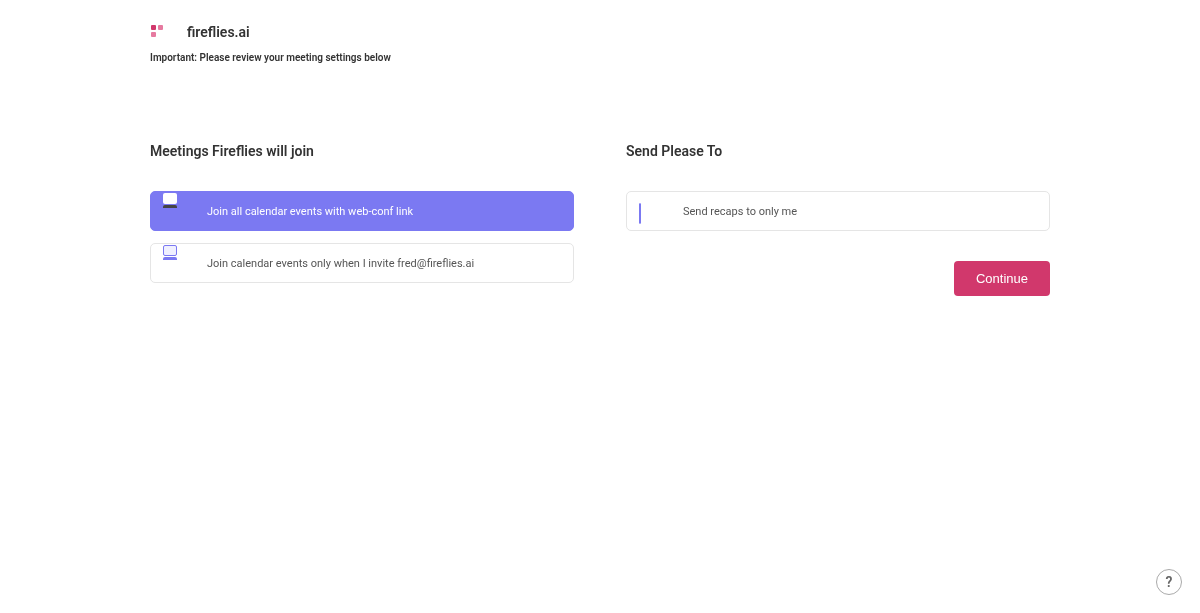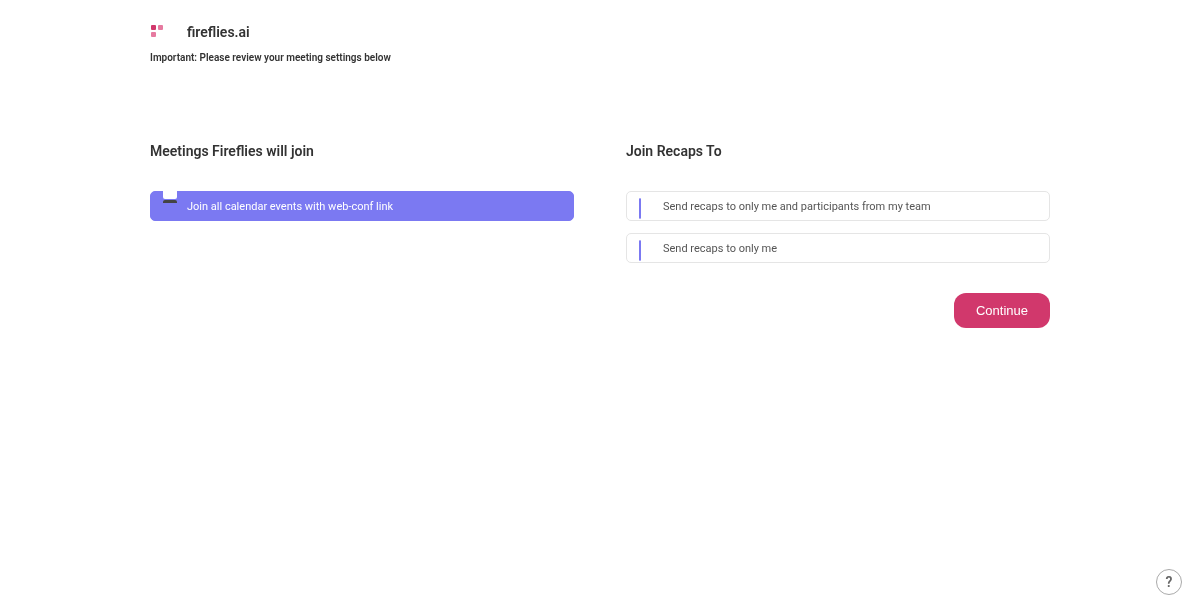--- a/index.html
+++ b/index.html
@@ -50,27 +50,27 @@
     }
     .section-title {
       font-size: 14px;
       font-weight: 600;
       color: #333;
       margin-bottom: 32px;
     }
     .option {
       display: flex;
       align-items: center;
-      gap: 10px;
+      gap: 30px;
       padding: 8px 12px;
       border: 1px solid #e5e5e5;
       border-radius: 5px;
       margin-bottom: 12px;
       cursor: pointer;
-      height: 30px;
+      height: 40px;
       background: #fff;
     }
     .option.selected {
       background: #7b79f2;
       border-color: #7b79f2;
       color: #fff;
     }
     .option-label {
       font-size: 11px;
       color: #555;
@@ -177,21 +177,21 @@
       background: #7b79f2;
     }
     .option.selected .note-icon .line {
       background: #7b79f2;
     }
     .continue-btn {
       background: #d1386c;
       color: #fff;
       border: none;
       padding: 10px 22px;
-      border-radius: 12px;
+      border-radius: 4px;
       font-size: 13px;
       font-weight: 500;
       cursor: pointer;
       float: right;
       margin-top: 18px;
       margin-right: 0;
     }
     .right-column-wrapper {
       flex: 1;
       max-width: 424px;
@@ -247,38 +247,43 @@
               <span class="dot"></span>
                 <span class="dot"></span>
                 <span class="dot"></span>
             </span>
           </span>
         </span>
         <span class="option-label">Join all calendar events with web-conf link</span>
       </div>
 
 
+      <div class="option">
+        <span class="option-icon">
+          <span class="cal-icon">
+            <span class="cal-icon-body"></span>
+            <span class="cal-icon-top"></span>
+            <span class="dots">
+              <span class="dot"></span>
+                <span class="dot"></span>
+                <span class="dot"></span>
+              <span class="dot"></span>
+                <span class="dot"></span>
+                <span class="dot"></span>
+            </span>
+          </span>
+        </span>
+        <span class="option-label">Join calendar events only when I invite fred@fireflies.ai</span>
+      </div>
     </div>
 
     <div class="right-column-wrapper">
       <div class="column">
-        <div class="section-title">Join Recaps To</div>
-
-        <div class="option">
-          <span class="option-icon">
-            <span class="note-icon">
-              <span class="lines">
-                <span class="line"></span>
-                <span class="line"></span>
-                <span class="line"></span>
-              </span>
-            </span>
-          </span>
-          <span class="option-label">Send recaps to only me and participants from my team</span>
-        </div>
+        <div class="section-title">Send Please To</div>
+
 
 
         <div class="option">
           <span class="option-icon">
             <span class="note-icon">
               <span class="lines">
                 <span class="line"></span>
                 <span class="line"></span>
                 <span class="line"></span>
               </span>

